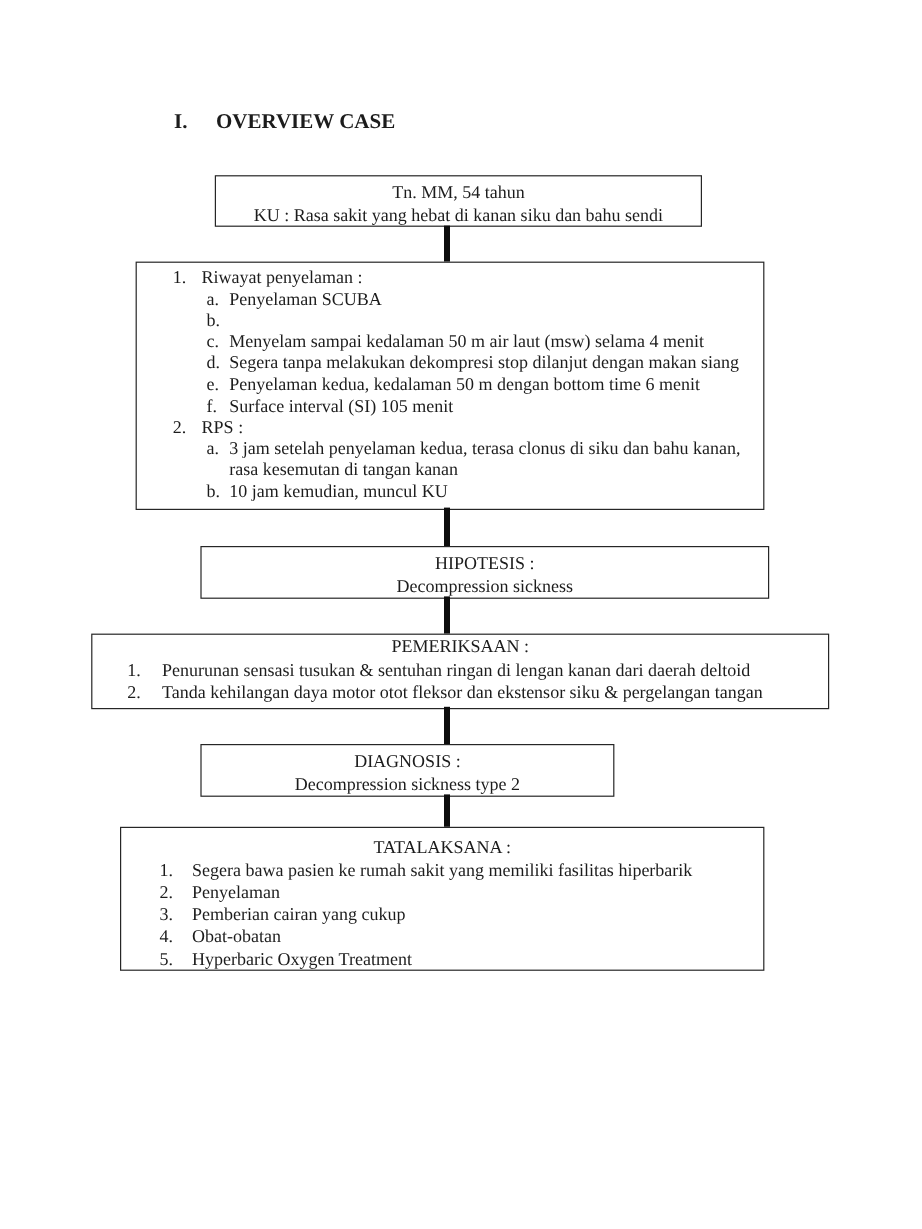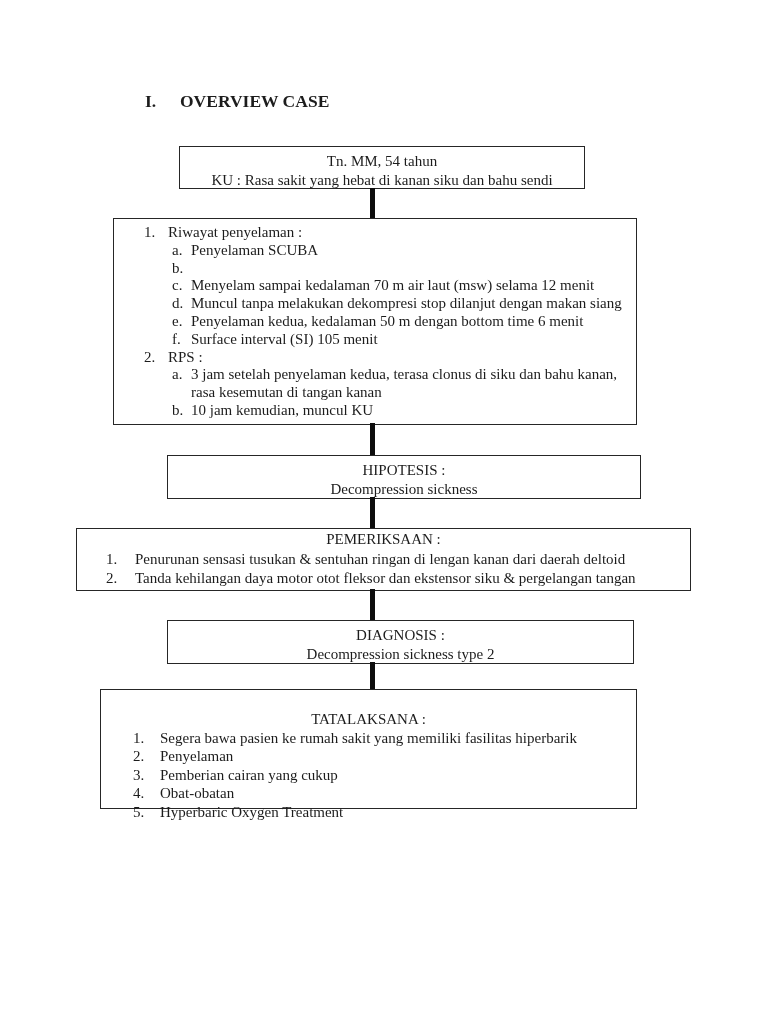--- a/index.html
+++ b/index.html
@@ -30,34 +30,34 @@
   .lvl1 .num { width:24px; }
   .lvl2 { margin-left:58px; }
   .lvl2 .num { width:19px; }
   .lvl2 .txt { max-width:436px; }
   
   .box-exam { line-height:19.5px; padding-top:1px; }
   .box-exam .hdr { text-align:center; }
   .box-exam .row { margin-left:29px; }
   .box-exam .num { width:29px; }
   
-  .box-treat { line-height:18.6px; padding-top:20px; }
+  .box-treat { line-height:18.6px; padding-top:8px; }
   .box-treat .hdr { text-align:center; }
   .box-treat .row { margin-left:32px; }
   .box-treat .num { width:27px; }
 
   .box-patient  { left:179px; top:146px; width:406px; height:43px; }
   .conn-1       { top:188px; height:32px; }
   .box-history  { left:113px; top:218px; width:524px; height:207px; }
   .conn-2       { top:423px; height:34px; }
   .box-hypo     { left:167px; top:455px; width:474px; height:44px; }
   .conn-3       { top:497px; height:33px; }
   .box-exam     { left:76px;  top:528px; width:615px; height:63px; }
   .conn-4       { top:589px; height:33px; }
-  .box-diag     { left:167px; top:620px; width:467px; height:44px; }
+  .box-diag     { left:167px; top:620px; width:345px; height:44px; }
   .conn-5       { top:662px; height:29px; }
   .box-treat    { left:100px; top:689px; width:537px; height:120px; }
 </style>
 </head>
 <body>
 
 <div class="canvas">
 
   <div class="page-title">
     <span class="numeral">I.</span>
@@ -78,25 +78,25 @@
     </div>
     <div class="row lvl2">
       <span class="num">a.</span>
       <span class="txt">Penyelaman SCUBA</span>
     </div>
     <div class="row lvl2">
       <span class="num">b.</span>
     </div>
     <div class="row lvl2">
       <span class="num">c.</span>
-      <span class="txt">Menyelam sampai kedalaman 70 m air laut (msw) selama 12 menit</span>
+      <span class="txt">Menyelam sampai kedalaman 50 m air laut (msw) selama 4 menit</span>
     </div>
     <div class="row lvl2">
       <span class="num">d.</span>
-      <span class="txt">Muncul tanpa melakukan dekompresi stop dilanjut dengan makan siang</span>
+      <span class="txt">Segera tanpa melakukan dekompresi stop dilanjut dengan makan siang</span>
     </div>
     <div class="row lvl2">
       <span class="num">e.</span>
       <span class="txt">Penyelaman kedua, kedalaman 50 m dengan bottom time 6 menit</span>
     </div>
     <div class="row lvl2">
       <span class="num">f.</span>
       <span class="txt">Surface interval (SI) 105 menit</span>
     </div>
     <div class="row lvl1">

